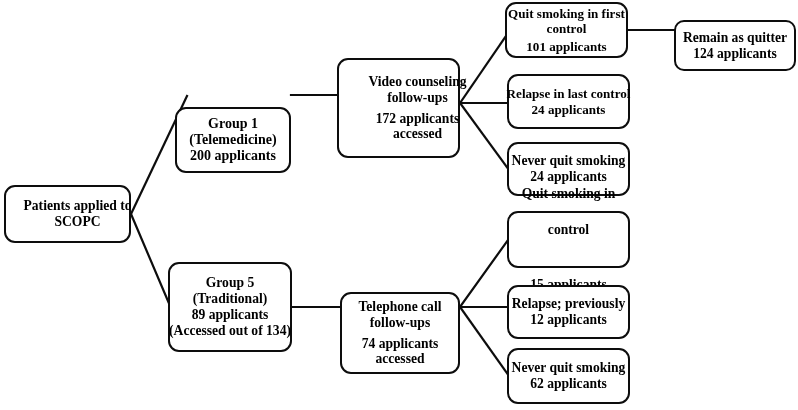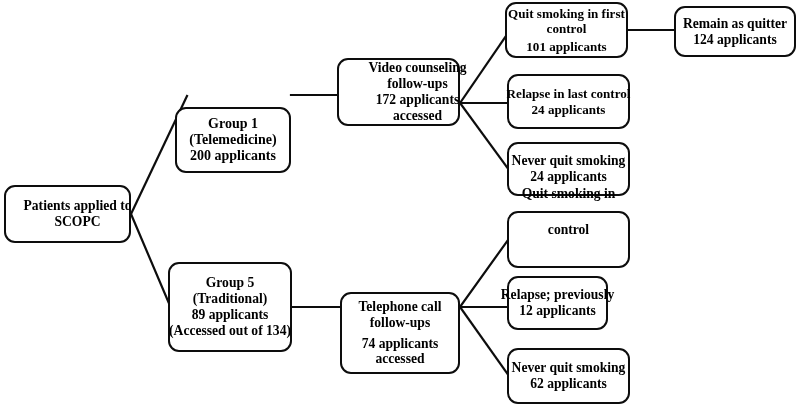--- a/index.html
+++ b/index.html
@@ -72,34 +72,34 @@
     </svg>
 <div class="node fs135" style="left: 4px; top: 185px; width: 127px; height: 58px; padding-left: 24px;">
       <span class="ln">Patients applied to</span>
       <span class="ln">SCOPC</span>
     </div>
     <div class="node fs14" style="left: 175px; top: 62px; width: 116px; height: 66px;">
       <span class="ln">Group 1</span>
       <span class="ln">(Telemedicine)</span>
       <span class="ln">200 applicants</span>
     </div>
-    <div class="node fs135" style="left: 337px; top: 58px; width: 123px; height: 68px; padding-left: 42px;">
+    <div class="node fs135" style="left: 337px; top: 58px; width: 123px; height: 100px; padding-left: 42px;">
       <span class="ln">Video counseling</span>
       <span class="ln">follow-ups</span>
       <div class="gap"></div>
       <span class="ln">172 applicants</span>
       <span class="ln">accessed</span>
     </div>
     <div class="node fs13" style="left: 505px; top: 2px; width: 123px; height: 56px;">
       <span class="ln">Quit smoking in first</span>
       <span class="ln">control</span>
       <div class="gap"></div>
       <span class="ln">101 applicants</span>
     </div>
-    <div class="node fs135" style="left: 674px; top: 6px; width: 122px; height: 51px;">
+    <div class="node fs135" style="left: 674px; top: 20px; width: 122px; height: 51px; border-radius: 10px;">
       <span class="ln">Remain as quitter</span>
       <span class="ln">124 applicants</span>
     </div>
     <div class="node fs13" style="left: 507px; top: 74px; width: 123px; height: 55px;">
       <span class="ln">Relapse in last control</span>
       <span class="ln">24 applicants</span>
     </div>
     <div class="node fs135" style="left: 507px; top: 142px; width: 123px; height: 54px;">
       <span class="ln">Never quit smoking</span>
       <span class="ln">24 applicants</span>
@@ -116,21 +116,21 @@
       <div class="gap"></div>
       <span class="ln">74 applicants</span>
       <span class="ln">accessed</span>
     </div>
     <div class="node fs135" style="left: 507px; top: 211px; width: 123px; height: 57px; gap: 20px;">
       <span class="ln">Quit smoking in</span>
       <span class="ln">control</span>
       <div class="gap"></div>
       <span class="ln">15 applicants</span>
     </div>
-    <div class="node fs135" style="left: 507px; top: 276px; width: 101px; height: 54px;">
+    <div class="node fs135" style="left: 507px; top: 285px; width: 123px; height: 54px;">
       <span class="ln">Relapse; previously</span>
       <span class="ln">12 applicants</span>
     </div>
     <div class="node fs135" style="left: 507px; top: 348px; width: 123px; height: 56px;">
       <span class="ln">Never quit smoking</span>
       <span class="ln">62 applicants</span>
     </div>
   </div>
 
 </body></html>

